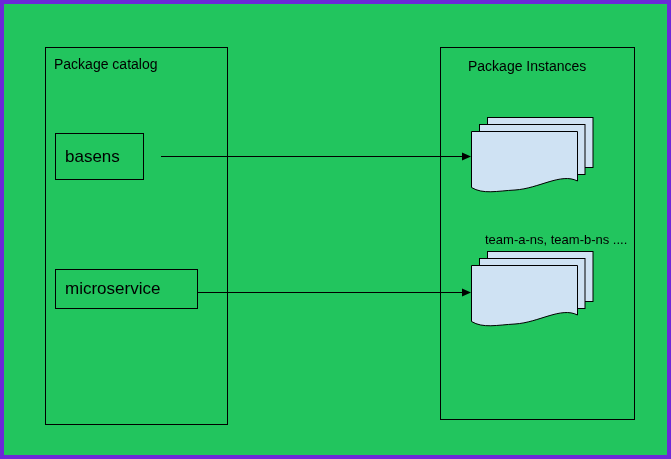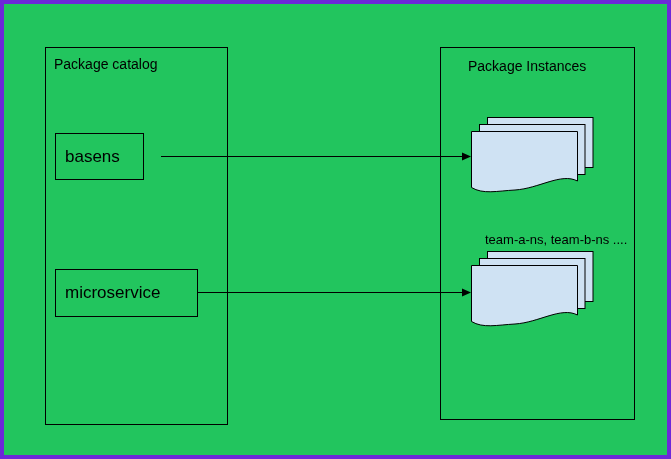--- a/index.html
+++ b/index.html
@@ -52,21 +52,21 @@
     color: #000000;
     white-space: nowrap;
   }
   .overlay-svg, .stack-svg {
     position: absolute;
     pointer-events: none;
   }
   #container-catalog   { left: 41px;  top: 43px; width: 183px; height: 378px; }
   #title-catalog       { left: 50px;  top: 52px; }
   #box-basens          { left: 51px;  top: 129px; width: 89px; height: 47px; }
-  #box-microservice    { left: 51px;  top: 265px; width: 143px; height: 48px; text-align: center; }
+  #box-microservice    { left: 51px;  top: 265px; width: 143px; height: 40px; text-align: center; }
   #container-instances { left: 436px; top: 43px; width: 195px; height: 373px; }
   #title-instances     { left: 464px; top: 54px; }
   #arrow-label-0       { left: 244px; top: 137px; }
   #arrow-label-1       { left: 233px; top: 273px; }
   #stack-0             { left: 467px; top: 113px; }
   #stack-1             { left: 467px; top: 247px; }
   #caption-0           { left: 481px; top: 200px; margin-top: 28px; }
   #caption-1           { left: 459px; top: 335px; }
 </style>
 </head>

